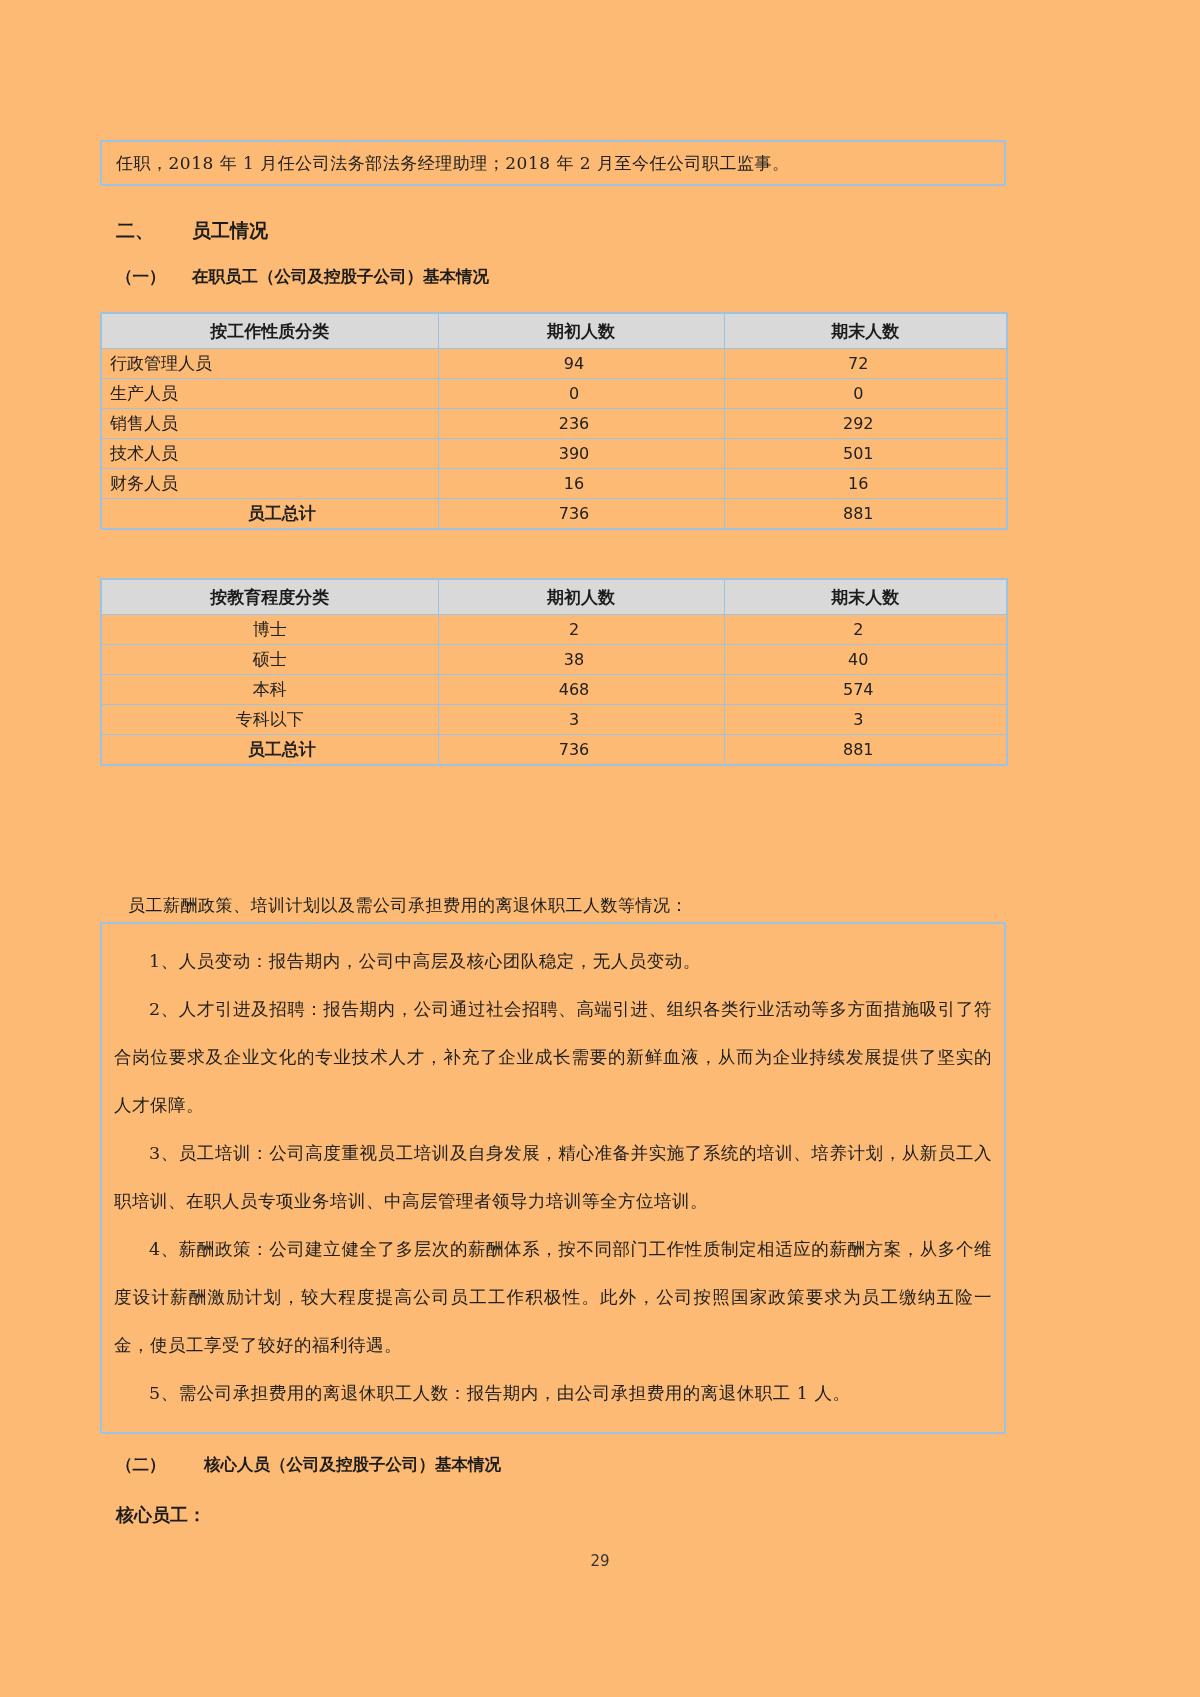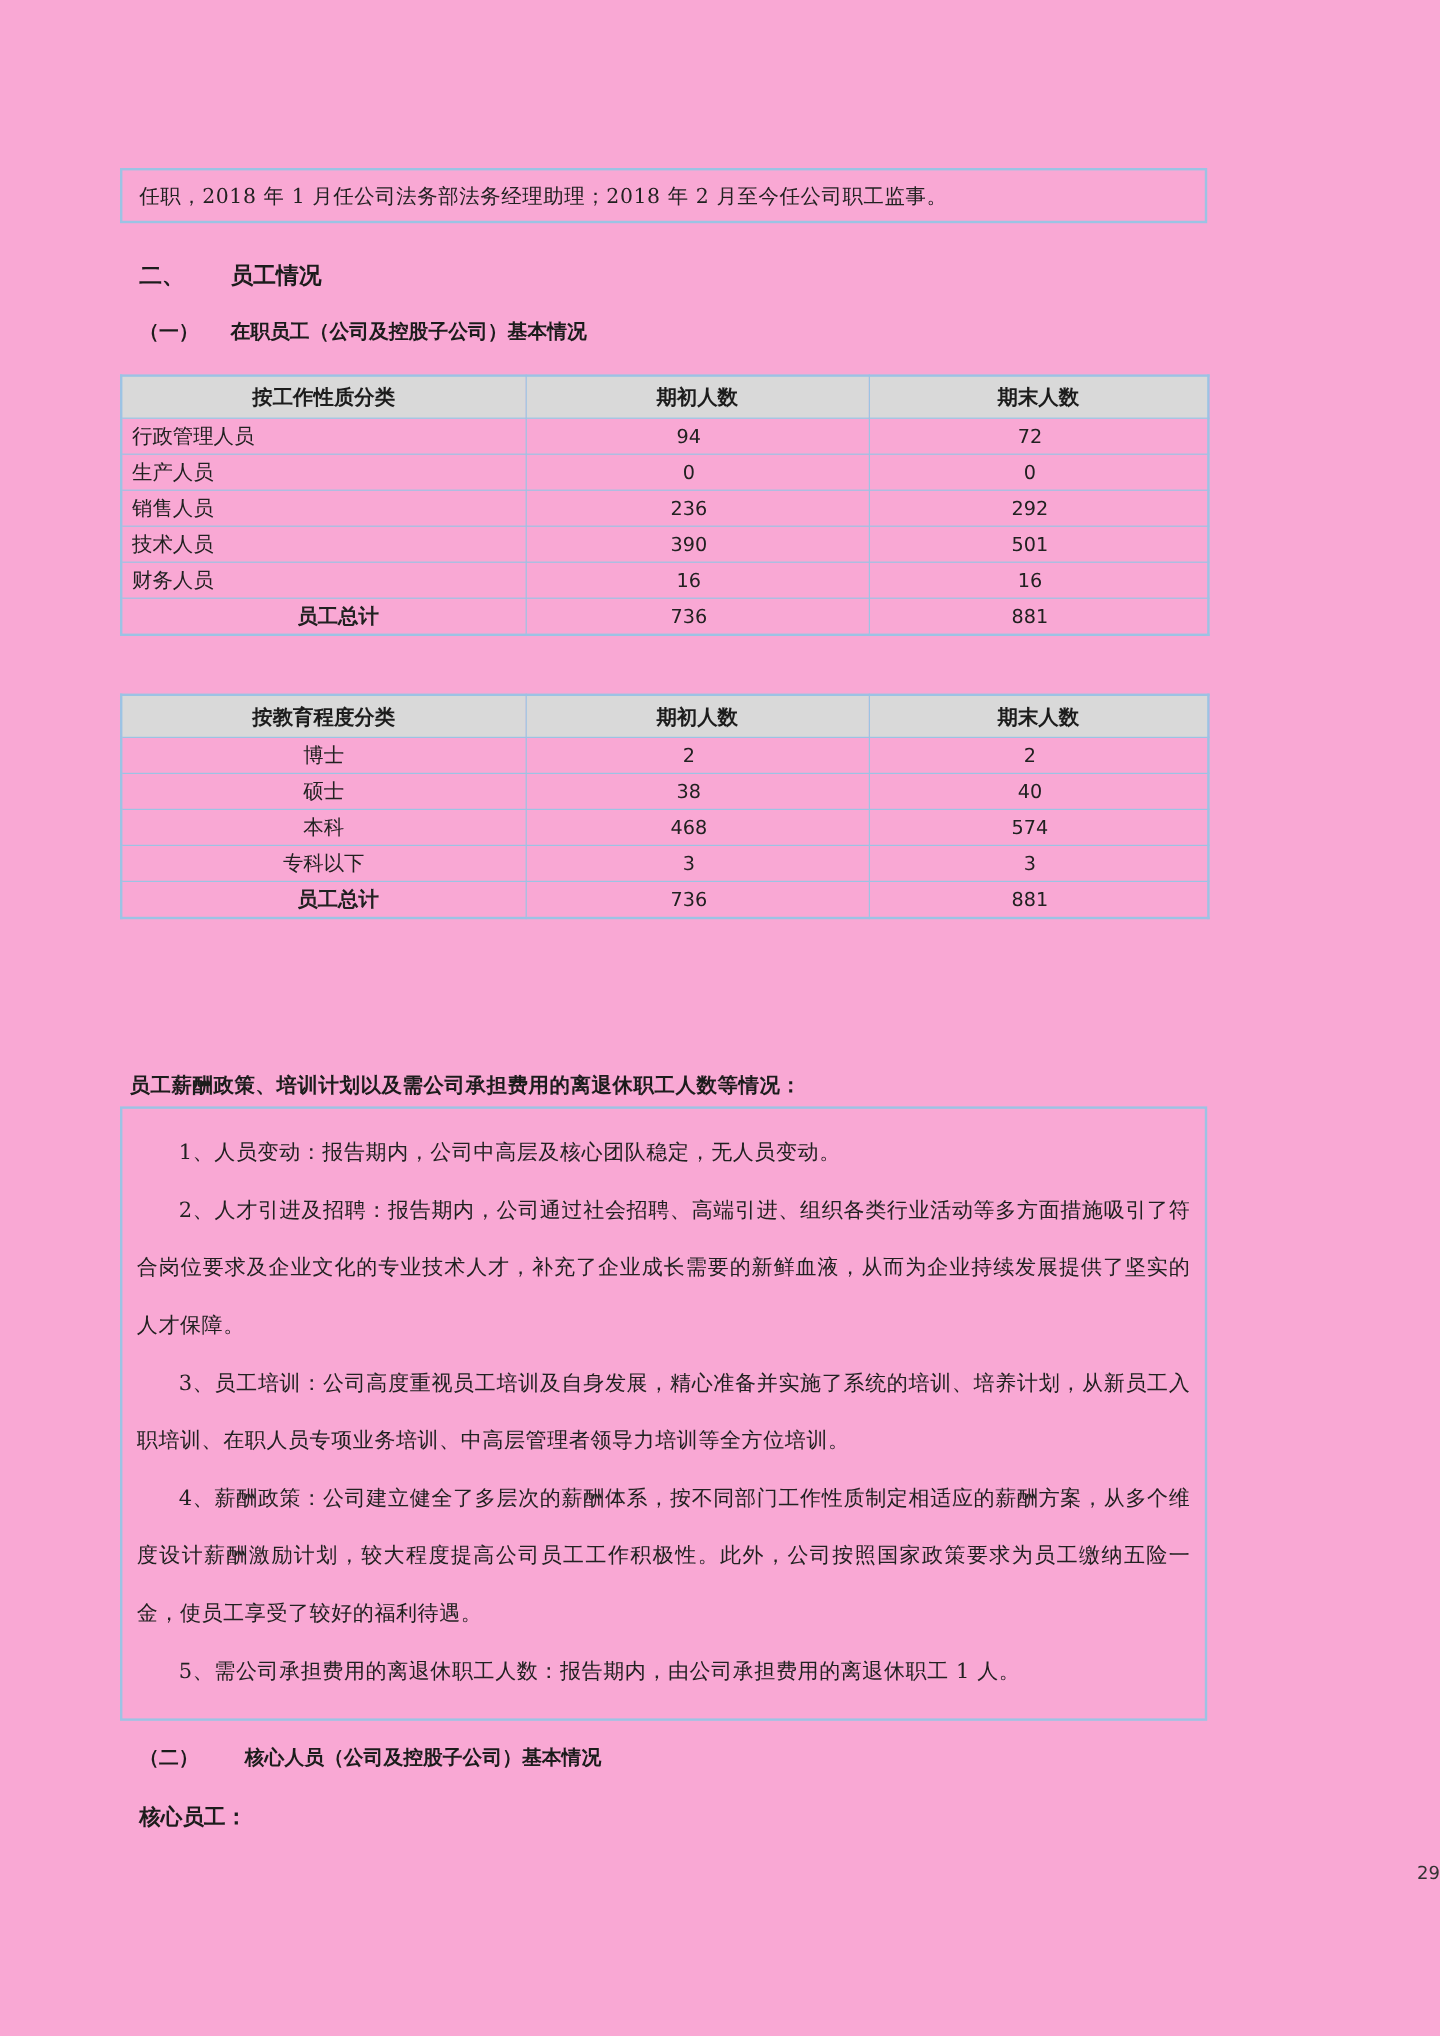--- a/index.html
+++ b/index.html
@@ -1,37 +1,37 @@
 <!DOCTYPE html>
 <html><head>
 <meta charset="utf-8">
 <style>
   html,body { margin:0; padding:0; background:#ffffff; }
   .page {
-    position:relative; width:1200px; height:1697px; background:#f9a8d4;
+    position:relative; width:1200px; height:1697px; background:#fdba74;
     color:#212121; font-family:"DejaVu Serif", serif; overflow:hidden;
   }
   
   .intro-box {
     position:absolute; left:100px; top:140px; width:906px; height:46px;
     border:2px solid #9cc3e4; box-sizing:border-box;
     display:flex; align-items:center; padding-left:14px;
     font-size:17px; letter-spacing:0.5px;
   }
   
   .h-row { position:absolute; left:116px; display:flex; font-weight:bold; color:#1c1c1c; }
   .h-section { top:216px; font-size:19px; line-height:28px; }
   .h-section .num { width:76px; }
   .h-sub { font-size:16.5px; line-height:24px; }
   .h-sub .num { width:76px; }
   .h-sub1 { top:265px; }
   .h-sub2 { top:1453px; }
   .h-sub2 .num { width:88px; }
   .policy-heading {
-    position:absolute; left:108px; top:893px; font-weight:bold;
+    position:absolute; left:128px; top:893px; font-weight:normal;
     font-size:17px; line-height:24px; color:#1c1c1c; letter-spacing:0.5px;
   }
   .core-label {
     position:absolute; left:116px; top:1503px; font-weight:bold;
     font-size:18px; line-height:24px; color:#1c1c1c;
   }
   
   table.doc-table {
     position:absolute; left:100px; width:906px;
     border-collapse:collapse; table-layout:fixed;
@@ -60,21 +60,21 @@
     position:absolute; left:100px; top:922px; width:906px;
     border:2px solid #9cc3e4; box-sizing:border-box;
     padding:13px 12px 15px 12px;
   }
   .policy-box p {
     margin:0; text-indent:2em; text-align:justify;
     font-size:17.5px; line-height:48px; letter-spacing:0.5px; color:#212121;
   }
   
   .page-num {
-    position:absolute; left:0; top:1552px; width:1200px; text-align:right;
+    position:absolute; left:0; top:1552px; width:1200px; text-align:center;
     font-family:"DejaVu Sans", sans-serif; font-size:15px; color:#333;
   }
 </style>
 </head>
 <body>
 
 <div class="page">
 
   <div class="intro-box">
     <span>任职，2018 年 1 月任公司法务部法务经理助理；2018 年 2 月至今任公司职工监事。</span>

